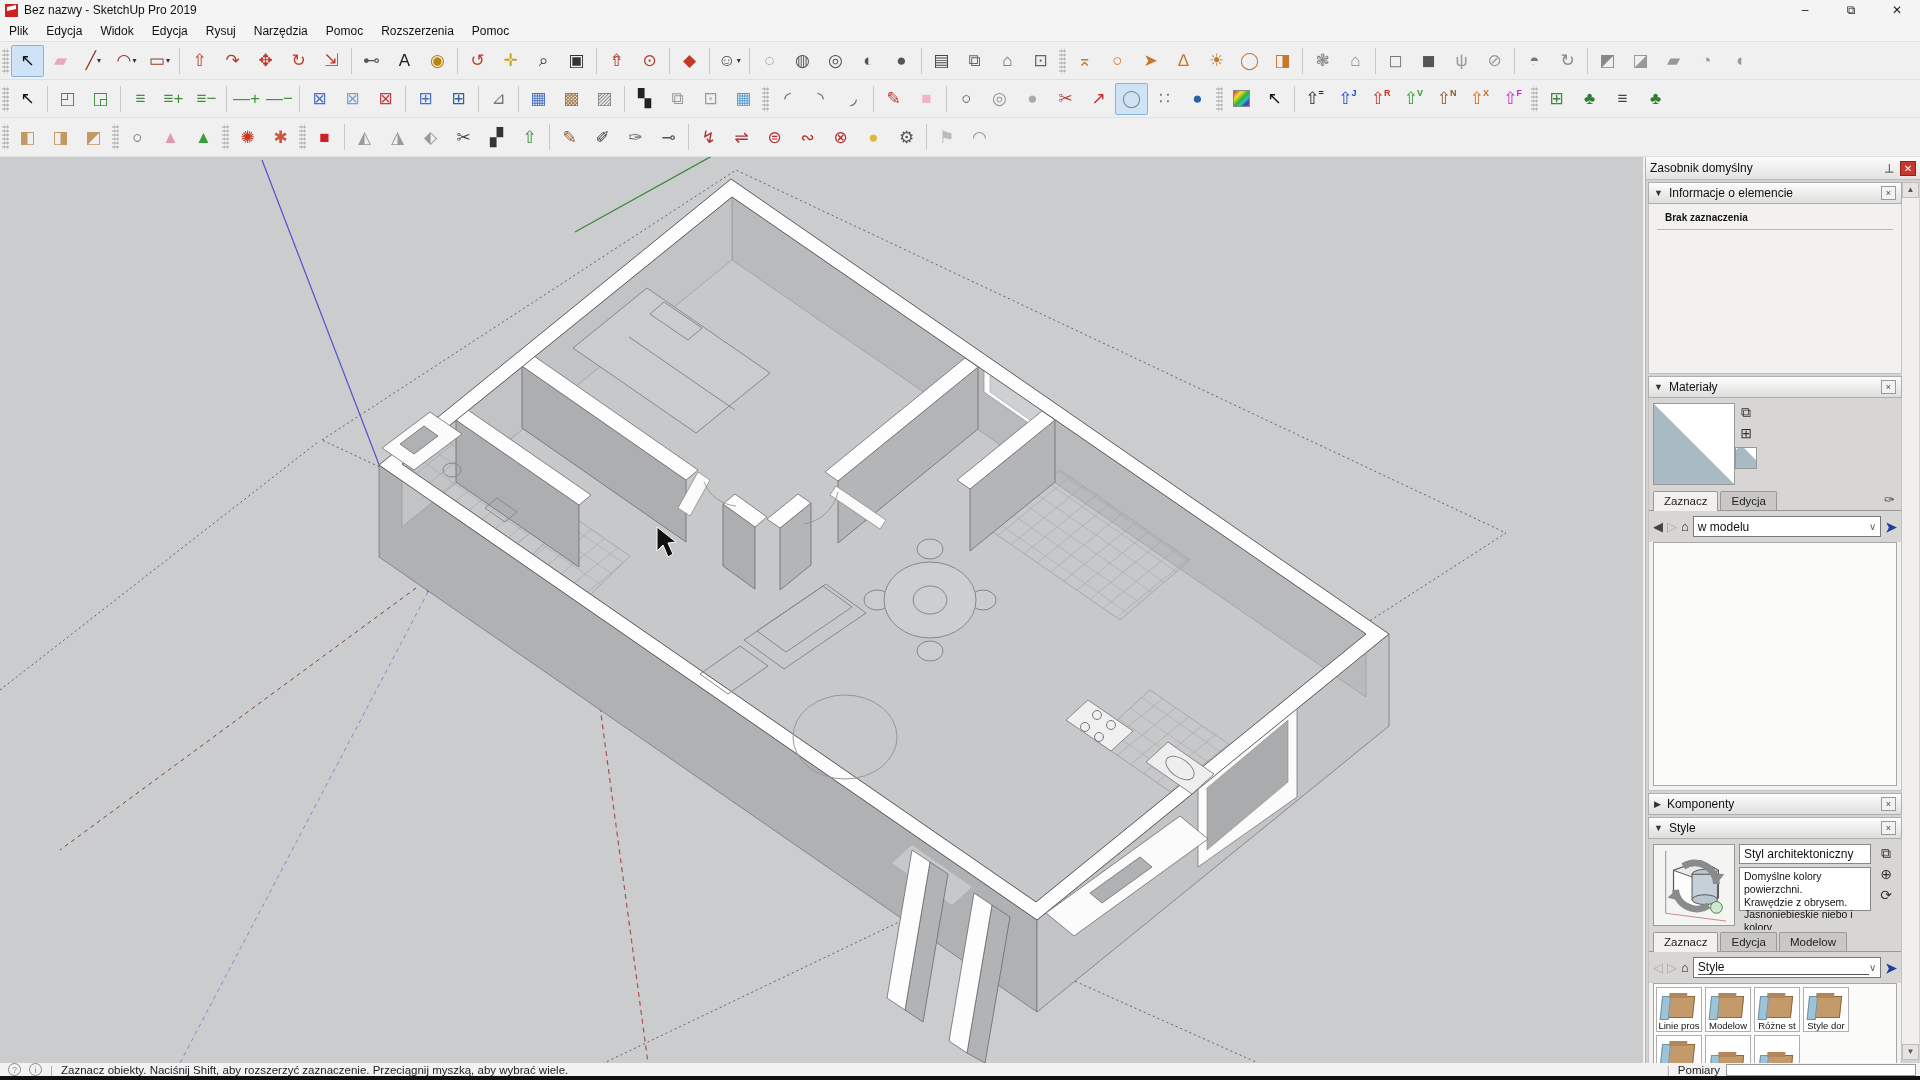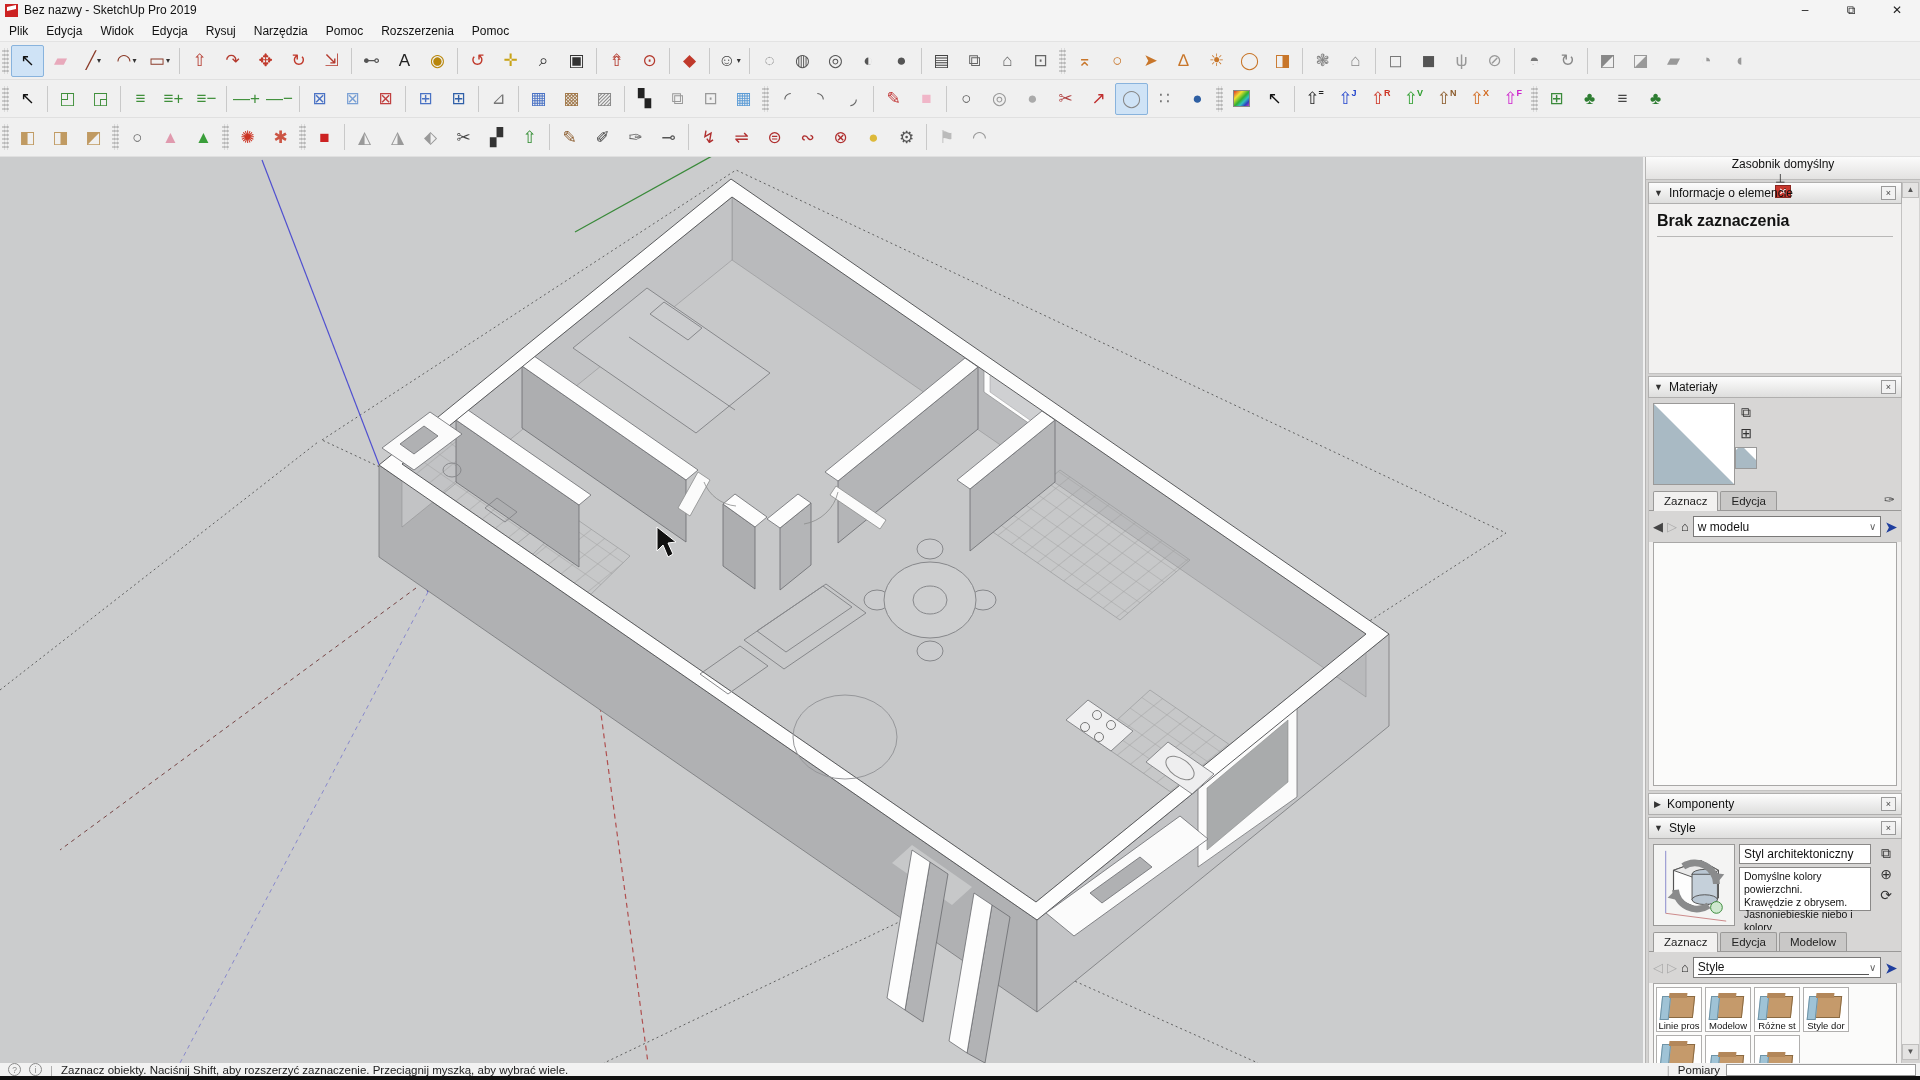--- a/index.html
+++ b/index.html
@@ -43,34 +43,34 @@
     background:linear-gradient(135deg,#e03030 0%,#f0e030 28%,#30b030 52%,#30c0c0 68%,#3040c0 84%,#c040c0 100%); }
 
   
   .viewport { position:absolute; left:0; top:157px; width:1643px; height:906px; background:#cbcccd; }
   .viewport svg { display:block; }
 
   
   .tray { position:absolute; left:1645px; top:157px; width:275px; height:906px;
     background:#d4d3d2; border-left:1px solid #b5b4b3; font-size:12px; color:#111; }
   .tray-title { height:23px; display:flex; align-items:center; padding:0 4px;
-    background:linear-gradient(#fbfbfb,#e3e2e1); border-bottom:1px solid #bdbcbb;flex-direction:column; }
+    background:linear-gradient(#fbfbfb,#e3e2e1); border-bottom:1px solid #bdbcbb; }
   .tray-title .t { flex:1; }
   .pin-icon { font-size:12px; color:#222; transform:rotate(180deg); margin-right:6px; }
   .tray-close { width:16px; height:15px; background:#c8372d; color:#fff; font-size:10px;
     display:flex; align-items:center; justify-content:center; border:1px solid #8a2620; }
   .sect-hdr { height:22px; display:flex; align-items:center; padding:0 5px; margin-top:2px;
     background:linear-gradient(#fdfdfd,#dededd); border:1px solid #b0afae; width:254px; margin-left:2px; }
   .sect-hdr .arr { font-size:9px; margin-right:6px; color:#333; }
   .sect-hdr .t { flex:1; }
   .xbox { width:15px; height:14px; border:1px solid #9a9a9a; background:#f2f2f2; color:#444;
     font-size:9px; line-height:12px; text-align:center; }
   .sect-body { width:254px; margin-left:2px; background:#f2f1f0; border:1px solid #c4c3c2; border-top:none; }
   #info-body { height:170px; padding:8px 8px; }
-  #info-body .msg { font-weight:bold; font-size:16px; }
+  #info-body .msg { font-weight:bold; font-size:10px;margin-left:8px; }
   #info-body hr { border:none; border-top:1px solid #b9b8b7; margin-top:6px; }
 
   .preview-row { display:flex; padding:5px 4px 4px 4px; background:#d7d6d5; }
   .mat-thumb { width:82px; height:82px; border:1px solid #9a9998; background:#fff; flex:none; }
   .fields { flex:1; padding:0 4px; min-width:0; }
   .ro-field { height:20px; background:#ececec; border:1px solid #b8b7b6; color:#777;
     font-size:12px; padding:2px 4px; margin-top:2px; }
   .wh-field { background:#fff; border:1px solid #8a8988; color:#111; font-size:12px; padding:2px 4px; }
   .desc-box { margin-top:3px; font-size:10.5px; line-height:1.22; padding:2px 4px; height:44px; }
   .icol { width:22px; flex:none; display:flex; flex-direction:column; align-items:center; gap:7px; padding-top:2px; }

